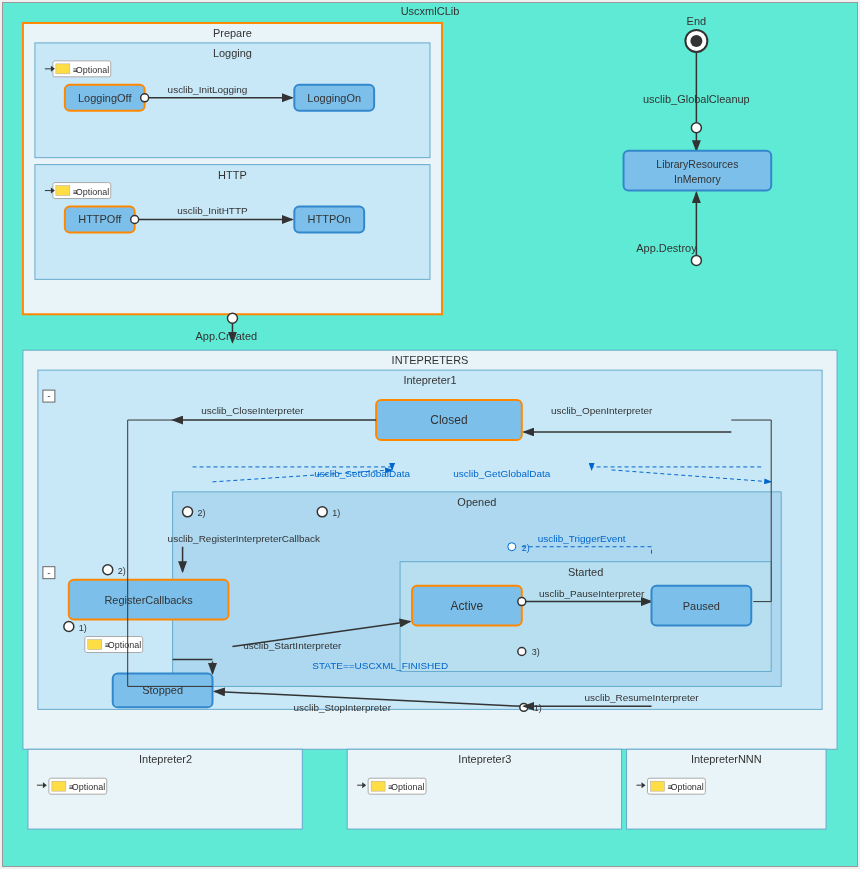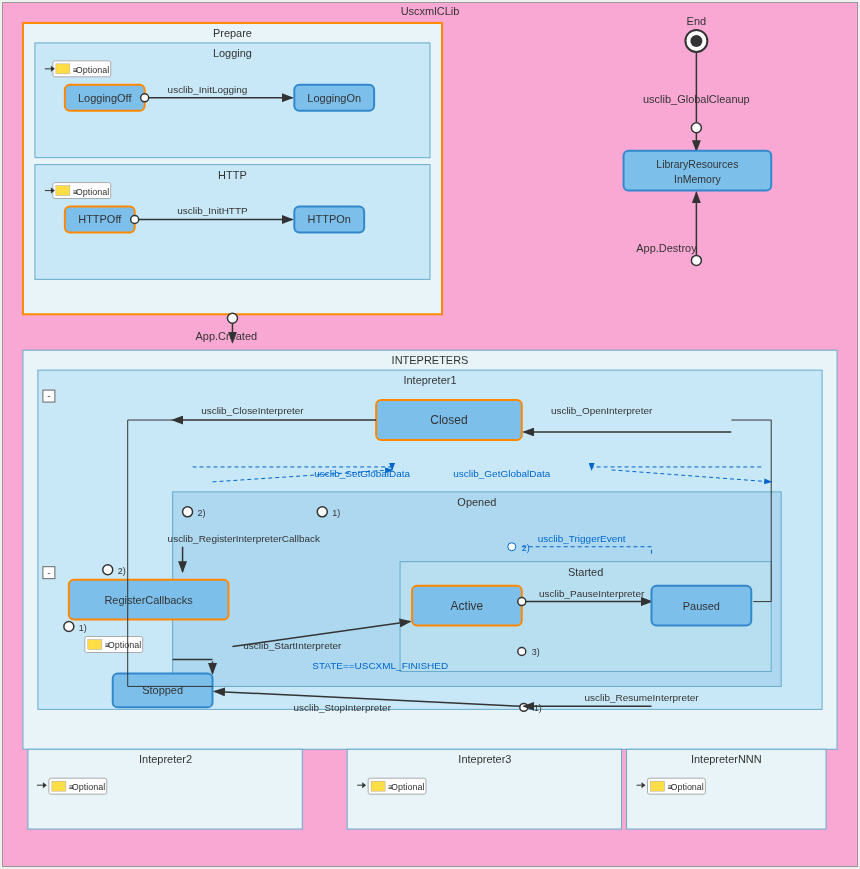--- a/index.html
+++ b/index.html
@@ -9,21 +9,21 @@
       font-size: 11px;
       width: 860px;
       min-height: 869px;
       overflow: auto;
     }
 
     .main-container {
       width: 856px;
       min-height: 865px;
       margin: 2px;
-      background: #f9a8d4;
+      background: #5eead4;
       border: 1px solid #999;
       position: relative;
     }
 
     .main-title {
       text-align: center;
       font-size: 11px;
       color: #333;
       padding: 2px 0;
     }

